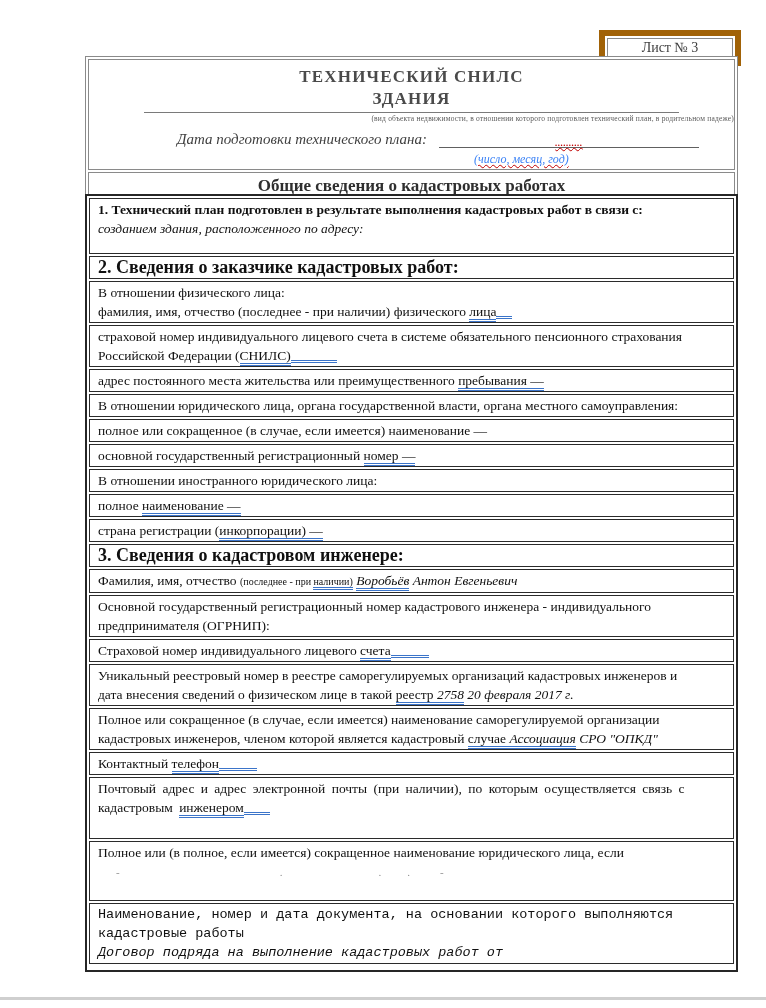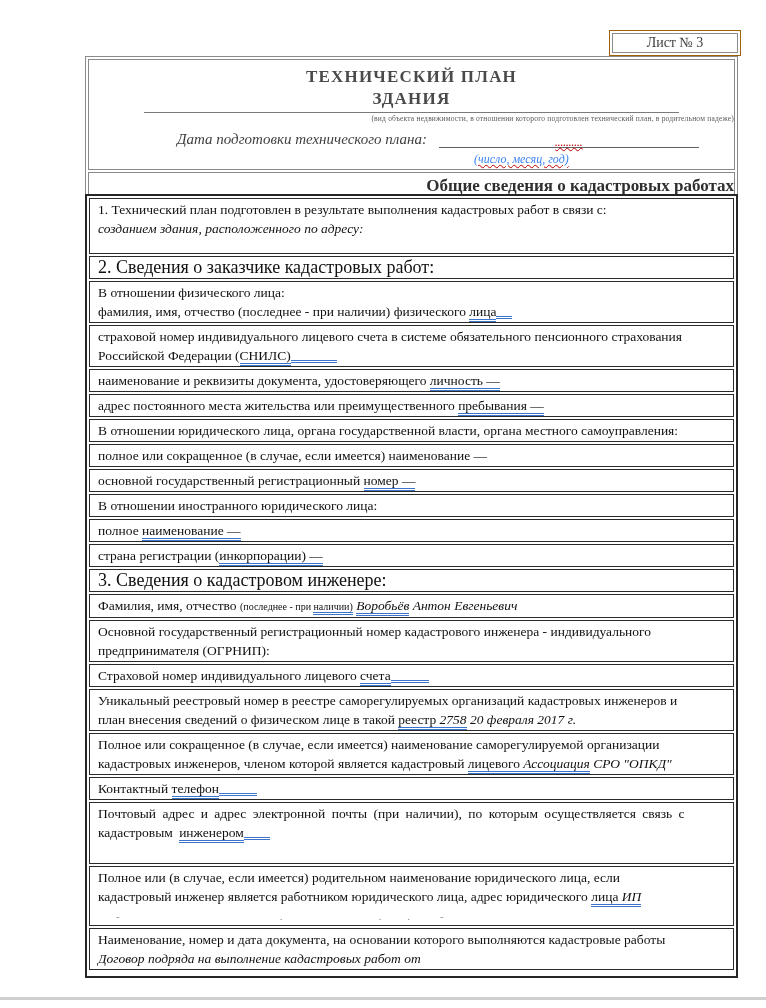--- a/index.html
+++ b/index.html
@@ -3,67 +3,67 @@
 <meta charset="utf-8">
 <style>
   html,body{margin:0;padding:0;}
   body{
     width:766px;height:1008px;position:relative;background:#ffffff;
     font-family:"Liberation Serif","DejaVu Serif",serif;overflow:hidden;
   }
   .page{position:absolute;inset:0;background:#fff;}
 
   
-  .sheet-outer{position:absolute;top:30px;right:25px;border:1px solid #a16207;padding:2px;background:#fff;}
+  .sheet-outer{position:absolute;top:30px;right:25px;border:6px solid #a16207;padding:2px;background:#fff;}
   .sheet-inner{border:1px solid #8a8a8a;font-size:14px;color:#3f3f3f;padding:1px 12px;min-width:100px;text-align:center;}
 
   
   .top-frame{position:absolute;left:85px;top:56px;width:647px;border:1px solid #8a8a8a;padding:2px;background:#fff;}
   .cell{border:1px solid #8a8a8a;background:#fff;}
   .title-cell{padding:6px 0 3px;margin-bottom:2px;}
   .doc-title{font-size:17px;font-weight:bold;letter-spacing:1.2px;text-align:center;color:#4a4a4a;line-height:1.3;}
   .title-rule{margin:2px 55px 0;border-top:1px solid #7a7a7a;}
   .title-note{text-align:right;font-size:7.5px;color:#5a5a5a;margin-top:1px;letter-spacing:0.2px;}
   .date-row{display:flex;align-items:flex-end;margin:8px 35px 0 88px;font-style:italic;}
   .date-label{font-size:15px;color:#3f3f3f;white-space:nowrap;}
   .date-line{flex:1;border-bottom:1px solid #606060;margin-left:12px;text-align:center;height:15px;}
   .date-dots{font-size:9px;font-weight:bold;color:#c00000;letter-spacing:0.5px;text-decoration:underline wavy #c00000 1px;}
   .date-hint-row{padding-left:385px;margin-top:1px;height:17px;}
   .date-hint{font-style:italic;font-size:12px;color:#3b82f6;text-decoration:underline wavy #c00000 1px;}
-  .banner-cell{text-align:right;font-weight:bold;font-size:17px;color:#2f2f2f;padding:3px 0 4px;}
+  .banner-cell{text-align:center;font-weight:bold;font-size:17px;color:#2f2f2f;padding:3px 0 4px;}
 
   
   .main-table{position:absolute;left:85px;top:194px;width:645px;border:2px solid #262626;padding:2px;background:#fff;}
   .row{border:1px solid #2b2b2b;margin-bottom:2px;padding:1px 8px;font-size:13.5px;line-height:19px;color:#101010;background:#fff;}
-  .row:last-child{margin-bottom:4px;}
+  .row:last-child{margin-bottom:4px;font-family:Liberation Mono, monospace;}
   .row.head{font-weight:bold;font-size:18px;}
   .row.justify{word-spacing:3px;}
   .line{min-height:19px;}
-  .b{font-weight:normal;}
+  .b{font-weight:bold;}
   .i{font-style:italic;}
   .sm{font-size:10px;}
   .u{border-bottom:3px double #3b74c9;}
   .uext{display:inline-block;border-bottom:3px double #3b74c9;height:13px;vertical-align:text-bottom;}
   .ghost{display:flex;color:#909090;font-size:11px;line-height:10px;margin-top:5px;}
 
   
   .page-break-line{position:absolute;left:0;top:997px;width:766px;height:3px;background:#cfcfcf;}
 </style>
 </head>
 <body>
 
 <div class="page">
 
   <div class="sheet-outer">
     <div class="sheet-inner">Лист № 3</div>
   </div>
 
   <div class="top-frame">
     <div class="cell title-cell">
-      <div class="doc-title">ТЕХНИЧЕСКИЙ ПЛАН</div>
+      <div class="doc-title">ТЕХНИЧЕСКИЙ СНИЛС</div>
       <div class="doc-title">ЗДАНИЯ</div>
       <div class="title-rule"></div>
       <div class="title-note">(вид объекта недвижимости, в отношении которого подготовлен технический план, в родительном падеже)</div>
       <div class="date-row">
         <span class="date-label">Дата подготовки технического плана:</span>
         <span class="date-line"><span class="date-dots">..........</span></span>
       </div>
       <div class="date-hint-row">
         <span class="date-hint">(число, месяц, год)</span>
       </div>
@@ -79,23 +79,20 @@
       <div class="row head">
         <div class="line"><span class="b">2. Сведения о заказчике кадастровых работ:</span></div>
       </div>
       <div class="row">
         <div class="line"><span>В отношении физического лица:</span></div>
         <div class="line"><span>фамилия, имя, отчество (последнее - при наличии) физического </span><span class="u">лица</span><span class="uext" style="width: 16px;"></span></div>
       </div>
       <div class="row">
         <div class="line"><span>страховой номер индивидуального лицевого счета в системе обязательного пенсионного страхования</span></div>
         <div class="line"><span>Российской Федерации (</span><span class="u">СНИЛС)</span><span class="uext" style="width: 46px;"></span></div>
-      </div>
-      <div class="row">
-        <div class="line"><span>наименование и реквизиты документа, удостоверяющего </span><span class="u">личность —</span></div>
       </div>
       <div class="row">
         <div class="line"><span>адрес постоянного места жительства или преимущественного </span><span class="u">пребывания —</span></div>
       </div>
       <div class="row">
         <div class="line"><span>В отношении юридического лица, органа государственной власти, органа местного самоуправления:</span></div>
       </div>
       <div class="row">
         <div class="line"><span>полное или сокращенное (в случае, если имеется) наименование —</span></div>
       </div>
@@ -119,36 +116,35 @@
       </div>
       <div class="row">
         <div class="line"><span>Основной государственный регистрационный номер кадастрового инженера - индивидуального</span></div>
         <div class="line"><span>предпринимателя (ОГРНИП):</span></div>
       </div>
       <div class="row">
         <div class="line"><span>Страховой номер индивидуального лицевого </span><span class="u">счета</span><span class="uext" style="width: 38px;"></span></div>
       </div>
       <div class="row">
         <div class="line"><span>Уникальный реестровый номер в реестре саморегулируемых организаций кадастровых инженеров и</span></div>
-        <div class="line"><span>план внесения сведений о физическом лице в такой </span><span class="u">реестр </span><span class="i u">2758</span><span>  </span><span class="i">20 февраля 2017 г.</span></div>
+        <div class="line"><span>дата внесения сведений о физическом лице в такой </span><span class="u">реестр </span><span class="i u">2758</span><span>  </span><span class="i">20 февраля 2017 г.</span></div>
       </div>
       <div class="row">
         <div class="line"><span>Полное или сокращенное (в случае, если имеется) наименование саморегулируемой организации</span></div>
-        <div class="line"><span>кадастровых инженеров, членом которой является кадастровый </span><span class="u">лицевого </span><span class="i u">Ассоциация</span><span class="i"> СРО "ОПКД"</span></div>
+        <div class="line"><span>кадастровых инженеров, членом которой является кадастровый </span><span class="u">случае </span><span class="i u">Ассоциация</span><span class="i"> СРО "ОПКД"</span></div>
       </div>
       <div class="row">
         <div class="line"><span>Контактный </span><span class="u">телефон</span><span class="uext" style="width: 38px;"></span></div>
       </div>
       <div class="row justify" style="min-height: 58px;">
         <div class="line"><span>Почтовый адрес и адрес электронной почты (при наличии), по которым осуществляется связь с</span></div>
         <div class="line"><span>кадастровым  </span><span class="u">инженером</span><span class="uext" style="width: 26px;"></span></div>
       </div>
       <div class="row" style="min-height: 56px;">
-        <div class="line"><span>Полное или (в случае, если имеется) родительном наименование юридического лица, если</span></div>
-        <div class="line"><span>кадастровый инженер является работником юридического лица, адрес юридического </span><span class="u">лица </span><span class="i u">ИП</span></div>
+        <div class="line"><span>Полное или (в полное, если имеется) сокращенное наименование юридического лица, если</span></div>
         <div class="ghost">
           <span style="margin-left: 18px;">-</span>
           <span style="margin-left: 160px;">.</span>
           <span style="margin-left: 96px;">.</span>
           <span style="margin-left: 26px;">.</span>
           <span style="margin-left: 30px;">-</span>
         </div>
       </div>
       <div class="row">
         <div class="line"><span>Наименование, номер и дата документа, на основании которого выполняются кадастровые работы</span></div>

